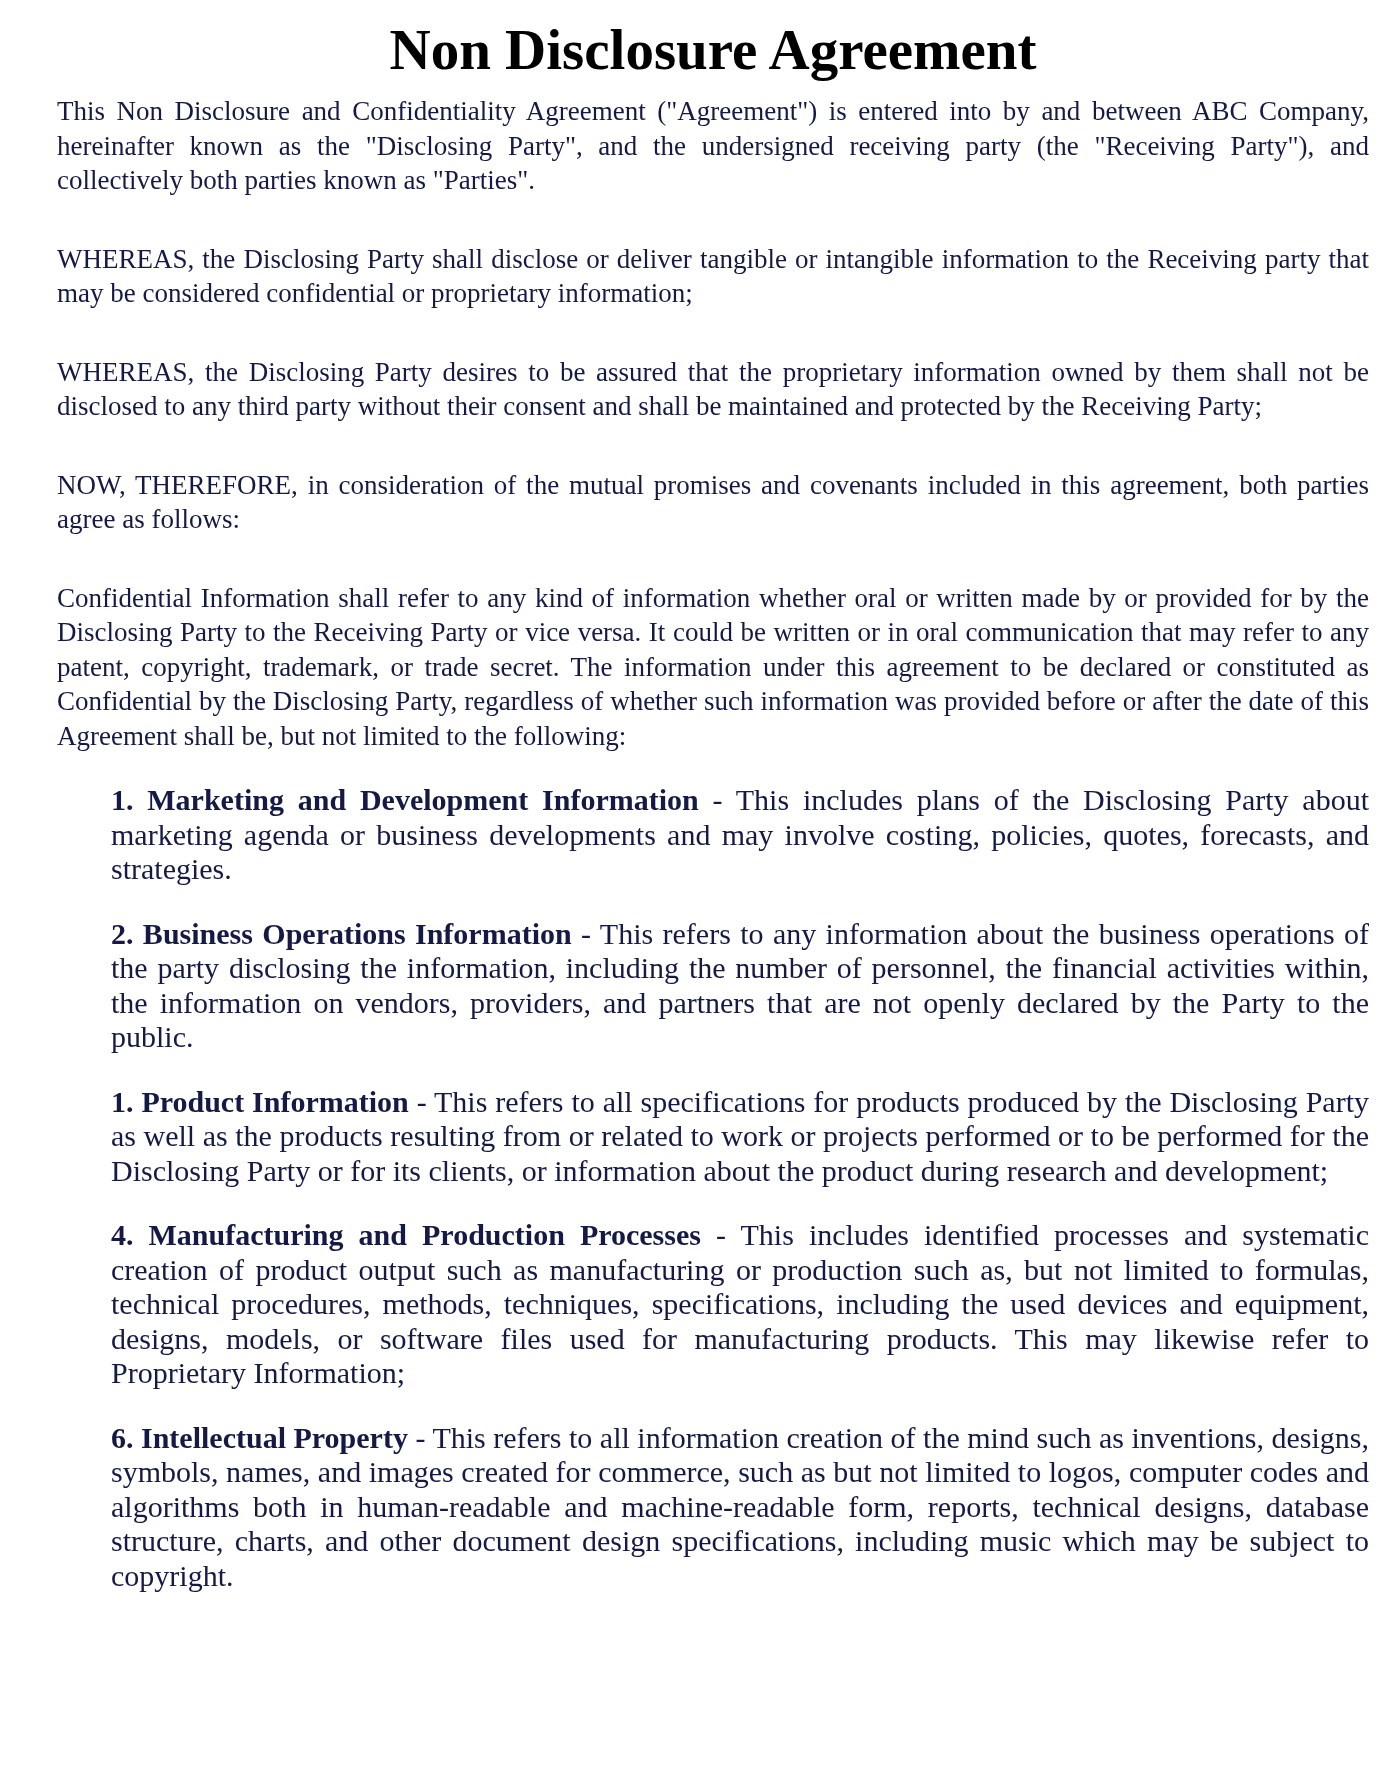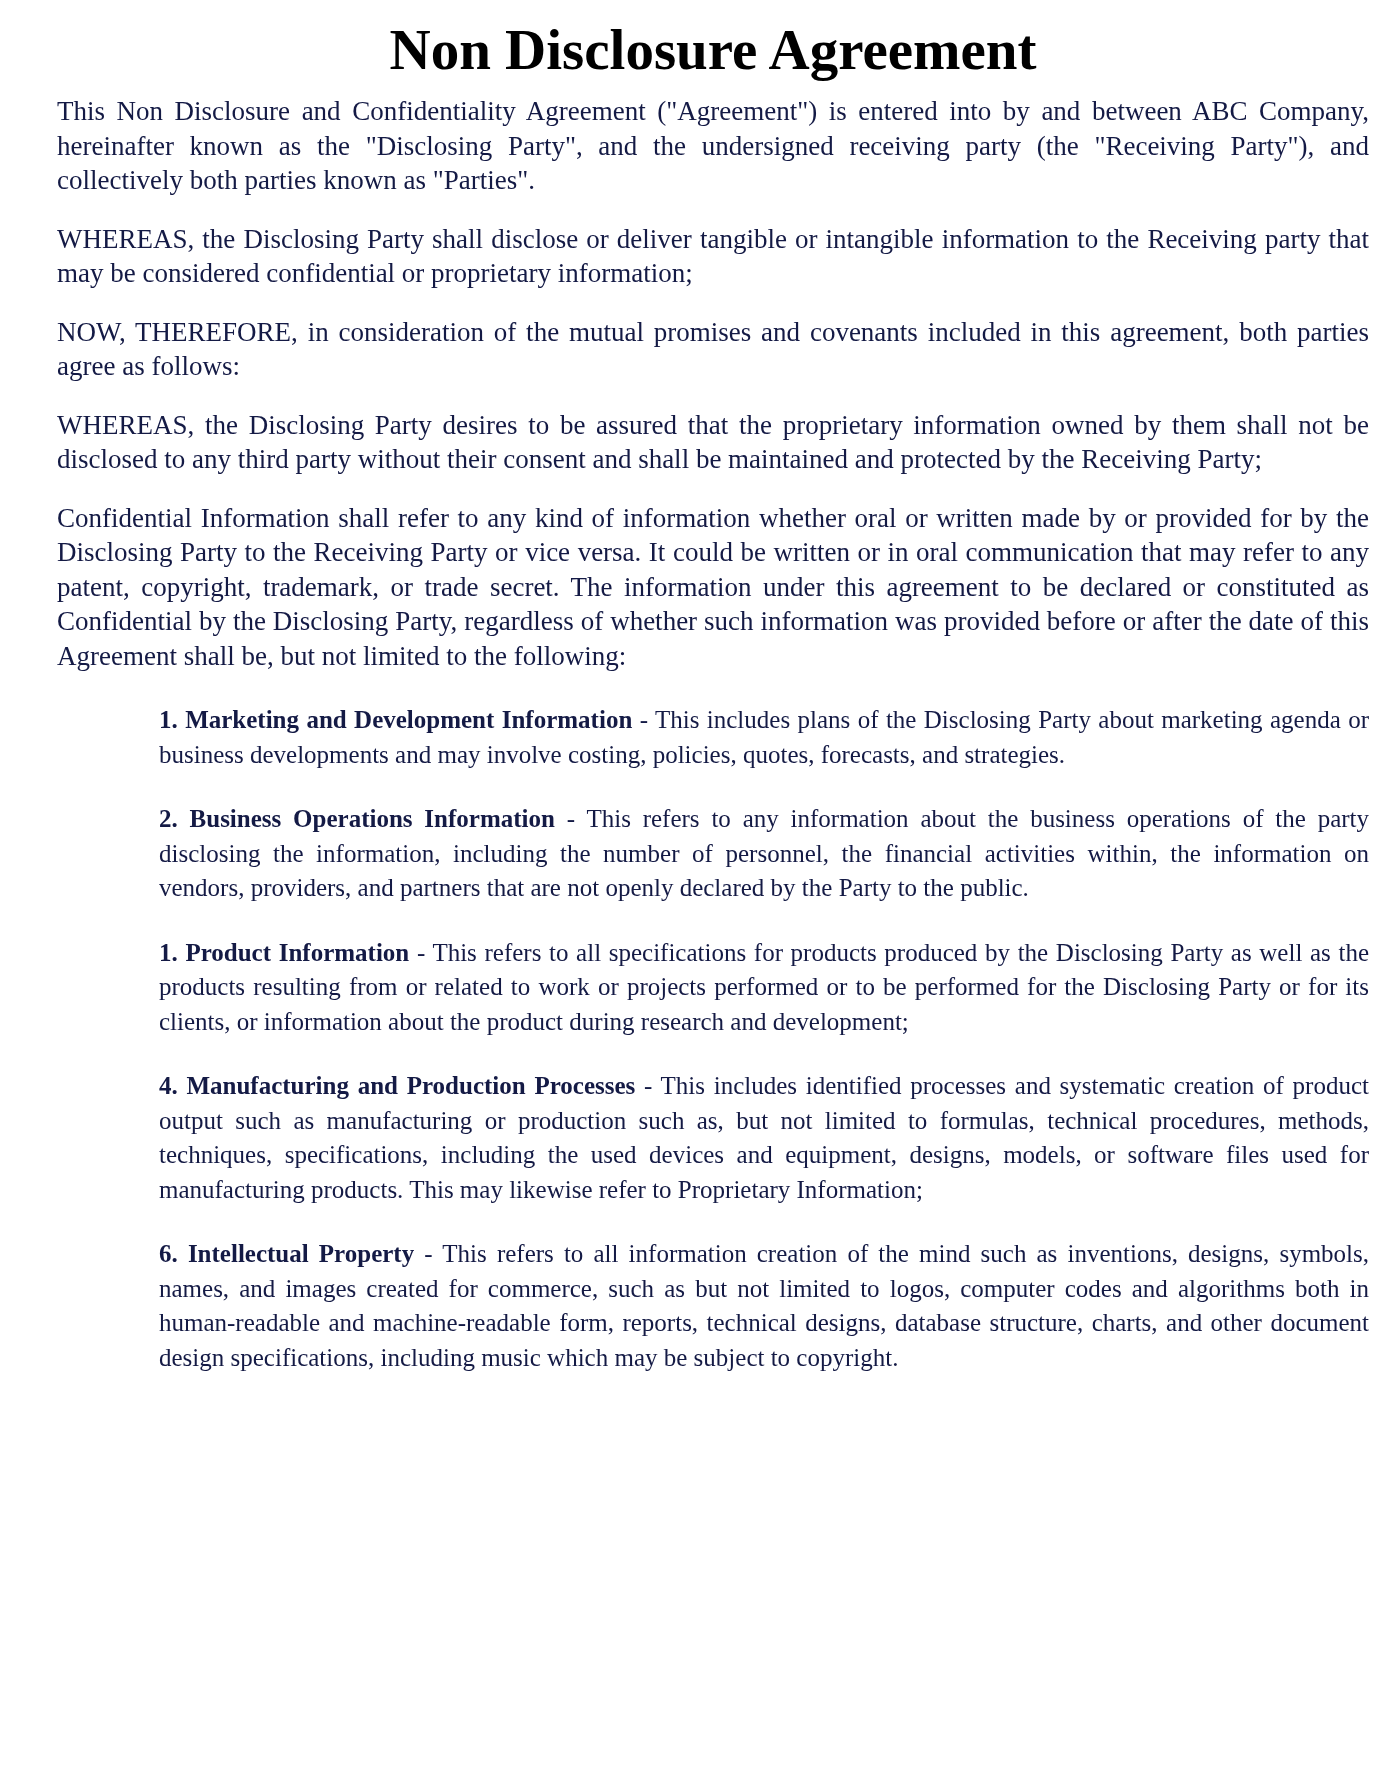--- a/index.html
+++ b/index.html
@@ -24,47 +24,46 @@
     font-weight: bold;
     color: #000000;
   }
   p {
     margin: 0;
     font-size: 27px;
     line-height: 34.5px;
     text-align: justify;
   }
   .intro { margin-top: 8px; }
-  .para { margin-top: 24px; }
+  .para { margin-top: 44px; }
   .section-heading {
     margin-top: 30px;
     font-size: 26px;
     font-weight: bold;
     line-height: 34.5px;
   }
   .list { margin: 0; padding: 0 0 0 54px; list-style: none; }
   .list li {
     margin-top: 30px;
-    font-size: 25px;
+    font-size: 30px;
     line-height: 34.5px;
     text-align: justify;
-    margin-left: 48px;
   }
   .list li .term { font-weight: bold; }
 </style>
 </head>
 <body>
 
 <div class="page">
   <h1>Non Disclosure Agreement</h1>
 
   <p class="intro">This Non Disclosure and Confidentiality Agreement ("Agreement") is entered into by and between ABC Company, hereinafter known as the "Disclosing Party", and the undersigned receiving party (the "Receiving Party"), and collectively both parties known as "Parties".</p>
   <p class="para">WHEREAS, the Disclosing Party shall disclose or deliver tangible or intangible information to the Receiving party that may be considered confidential or proprietary information;</p>
+  <p class="para">WHEREAS, the Disclosing Party desires to be assured that the proprietary information owned by them shall not be disclosed to any third party without their consent and shall be maintained and protected by the Receiving Party;</p>
   <p class="para">NOW, THEREFORE, in consideration of the mutual promises and covenants included in this agreement, both parties agree as follows:</p>
-  <p class="para">WHEREAS, the Disclosing Party desires to be assured that the proprietary information owned by them shall not be disclosed to any third party without their consent and shall be maintained and protected by the Receiving Party;</p>
 
 
   <p class="para">Confidential Information shall refer to any kind of information whether oral or written made by or provided for by the Disclosing Party to the Receiving Party or vice versa. It could be written or in oral communication that may refer to any patent, copyright, trademark, or trade secret. The information under this agreement to be declared or constituted as Confidential by the Disclosing Party, regardless of whether such information was provided before or after the date of this Agreement shall be, but not limited to the following:</p>
 
   <ul class="list">
     <li><span class="term">1. Marketing and Development Information</span><span> - This includes plans of the Disclosing Party about marketing agenda or business developments and may involve costing, policies, quotes, forecasts, and strategies.</span></li>
     <li><span class="term">2. Business Operations Information</span><span> - This refers to any information about the business operations of the party disclosing the information, including the number of personnel, the financial activities within, the information on vendors, providers, and partners that are not openly declared by the Party to the public.</span></li>
     <li><span class="term">1. Product Information</span><span> - This refers to all specifications for products produced by the Disclosing Party as well as the products resulting from or related to work or projects performed or to be performed for the Disclosing Party or for its clients, or information about the product during research and development;</span></li>
     <li><span class="term">4. Manufacturing and Production Processes</span><span> - This includes identified processes and systematic creation of product output such as manufacturing or production such as, but not limited to formulas, technical procedures, methods, techniques, specifications, including the used devices and equipment, designs, models, or software files used for manufacturing products. This may likewise refer to Proprietary Information;</span></li>
     <li><span class="term">6. Intellectual Property</span><span> - This refers to all information creation of the mind such as inventions, designs, symbols, names, and images created for commerce, such as but not limited to logos, computer codes and algorithms both in human-readable and machine-readable form, reports, technical designs, database structure, charts, and other document design specifications, including music which may be subject to copyright.</span></li>

